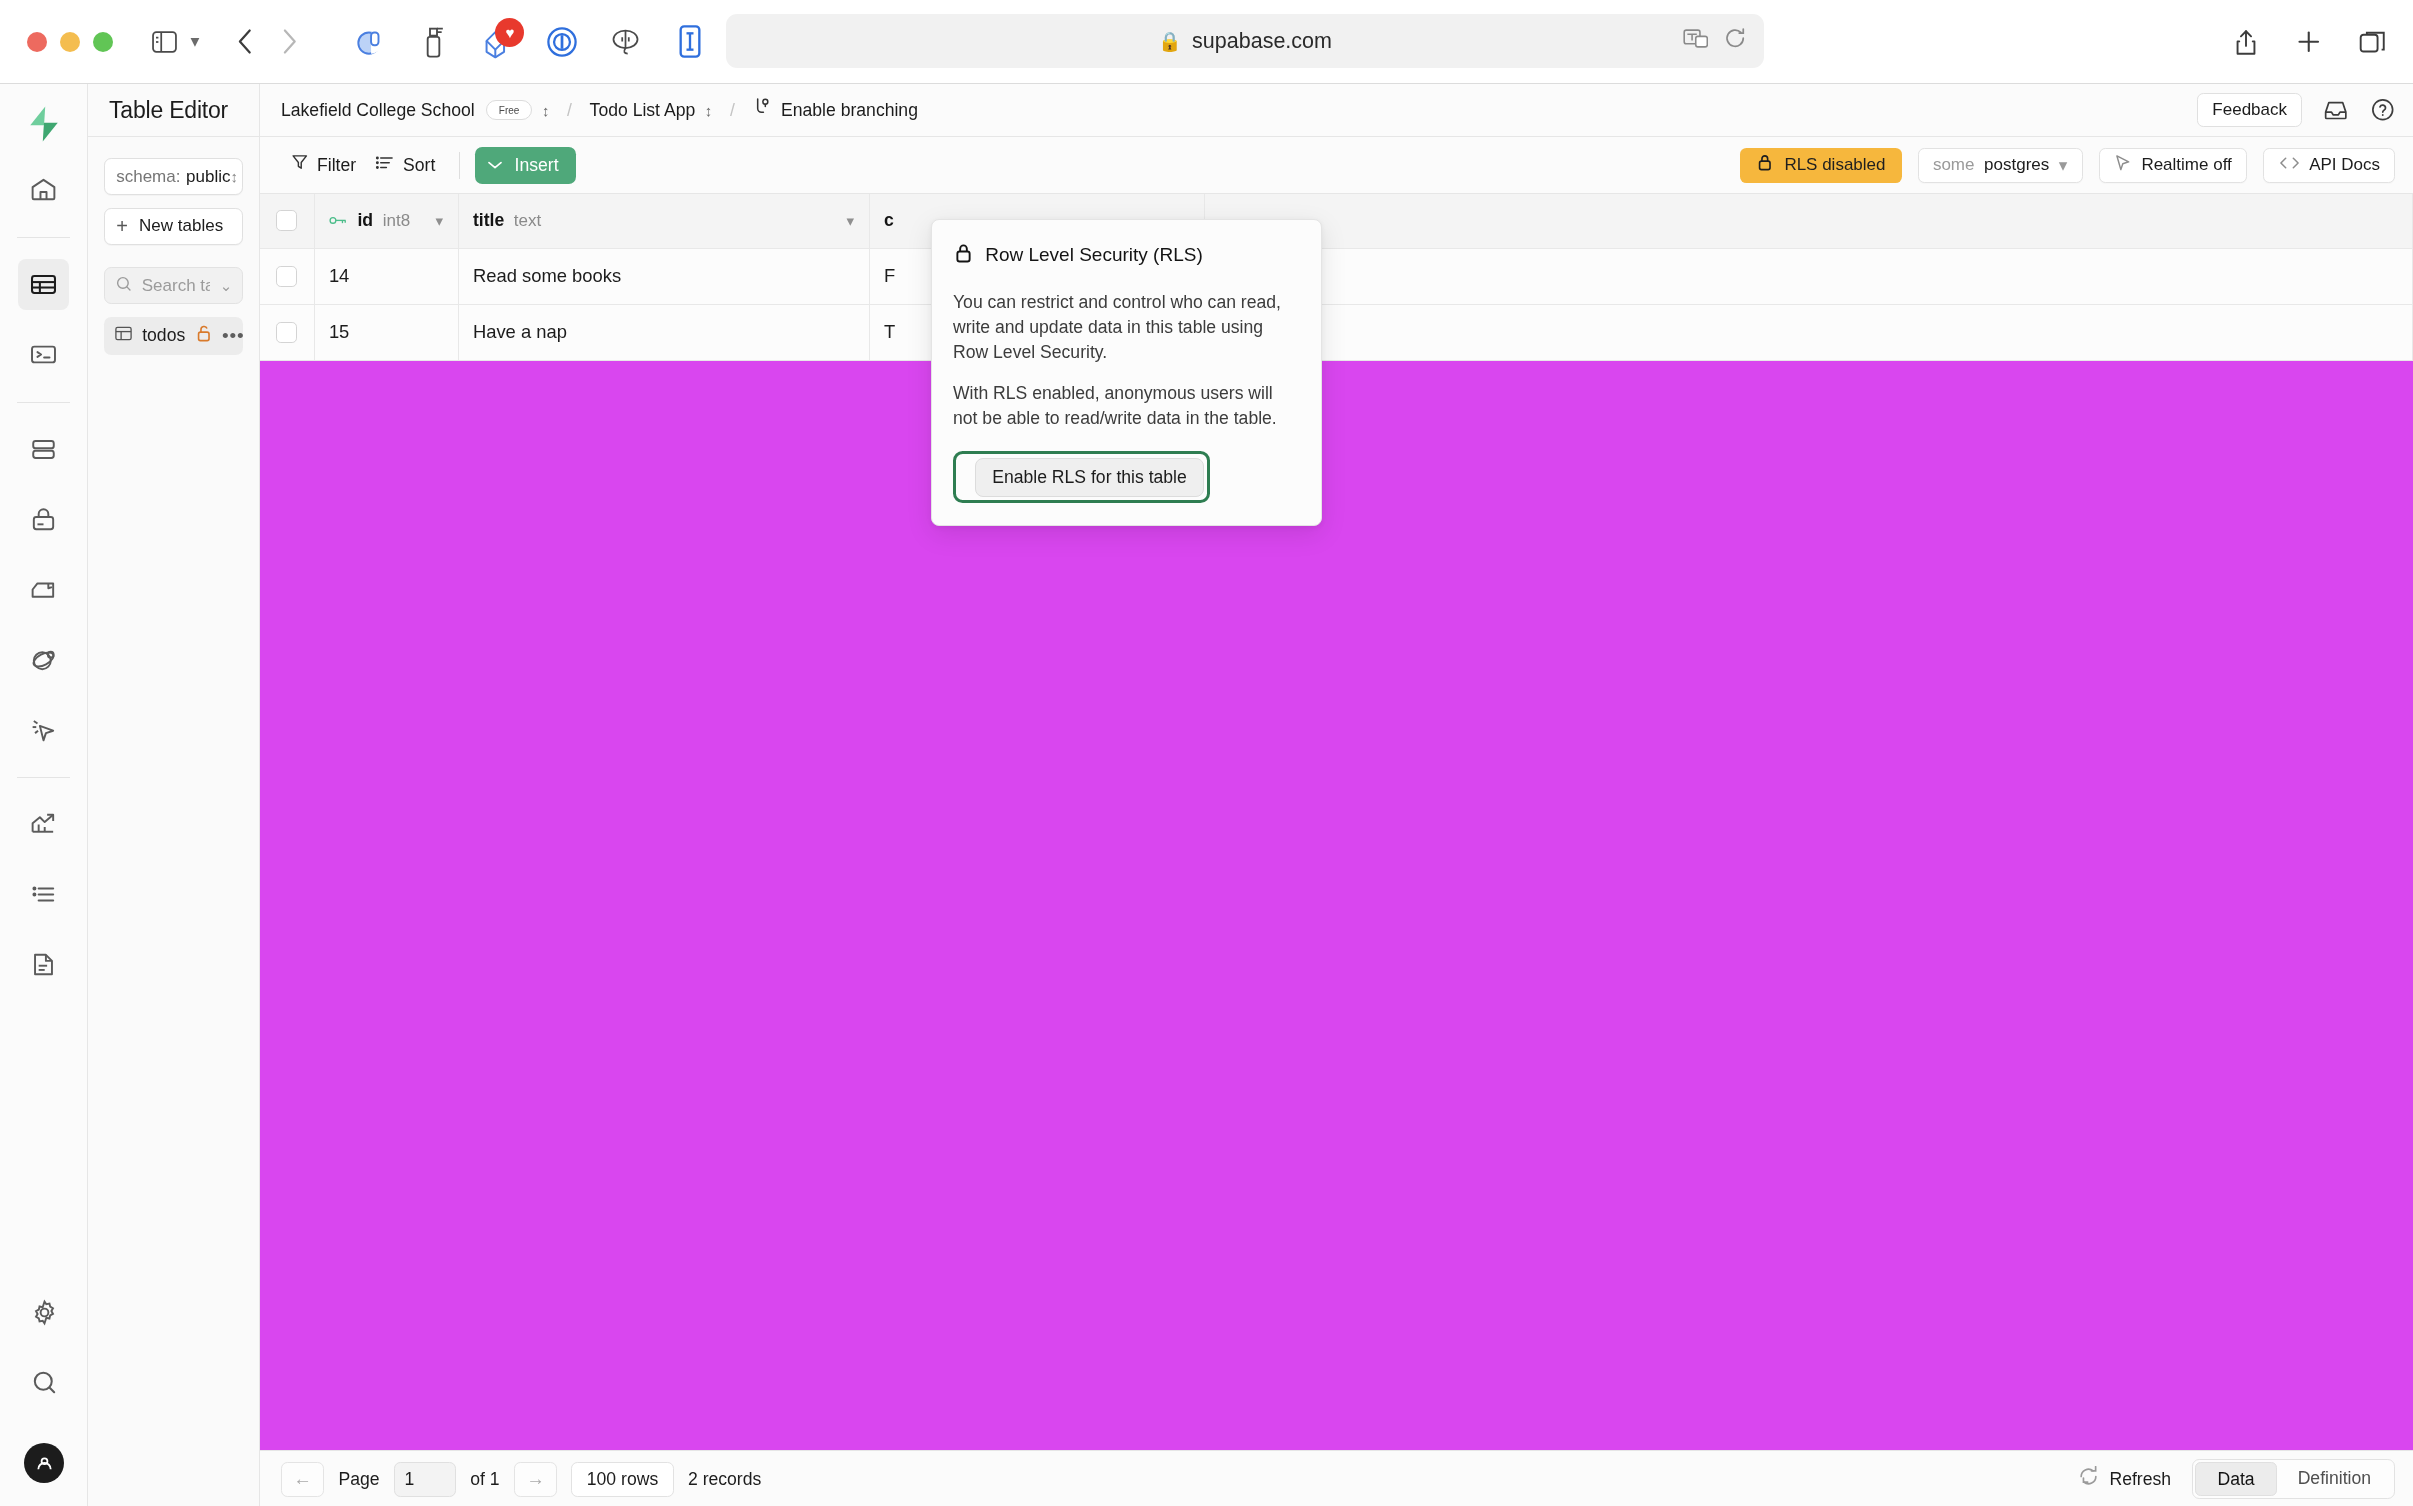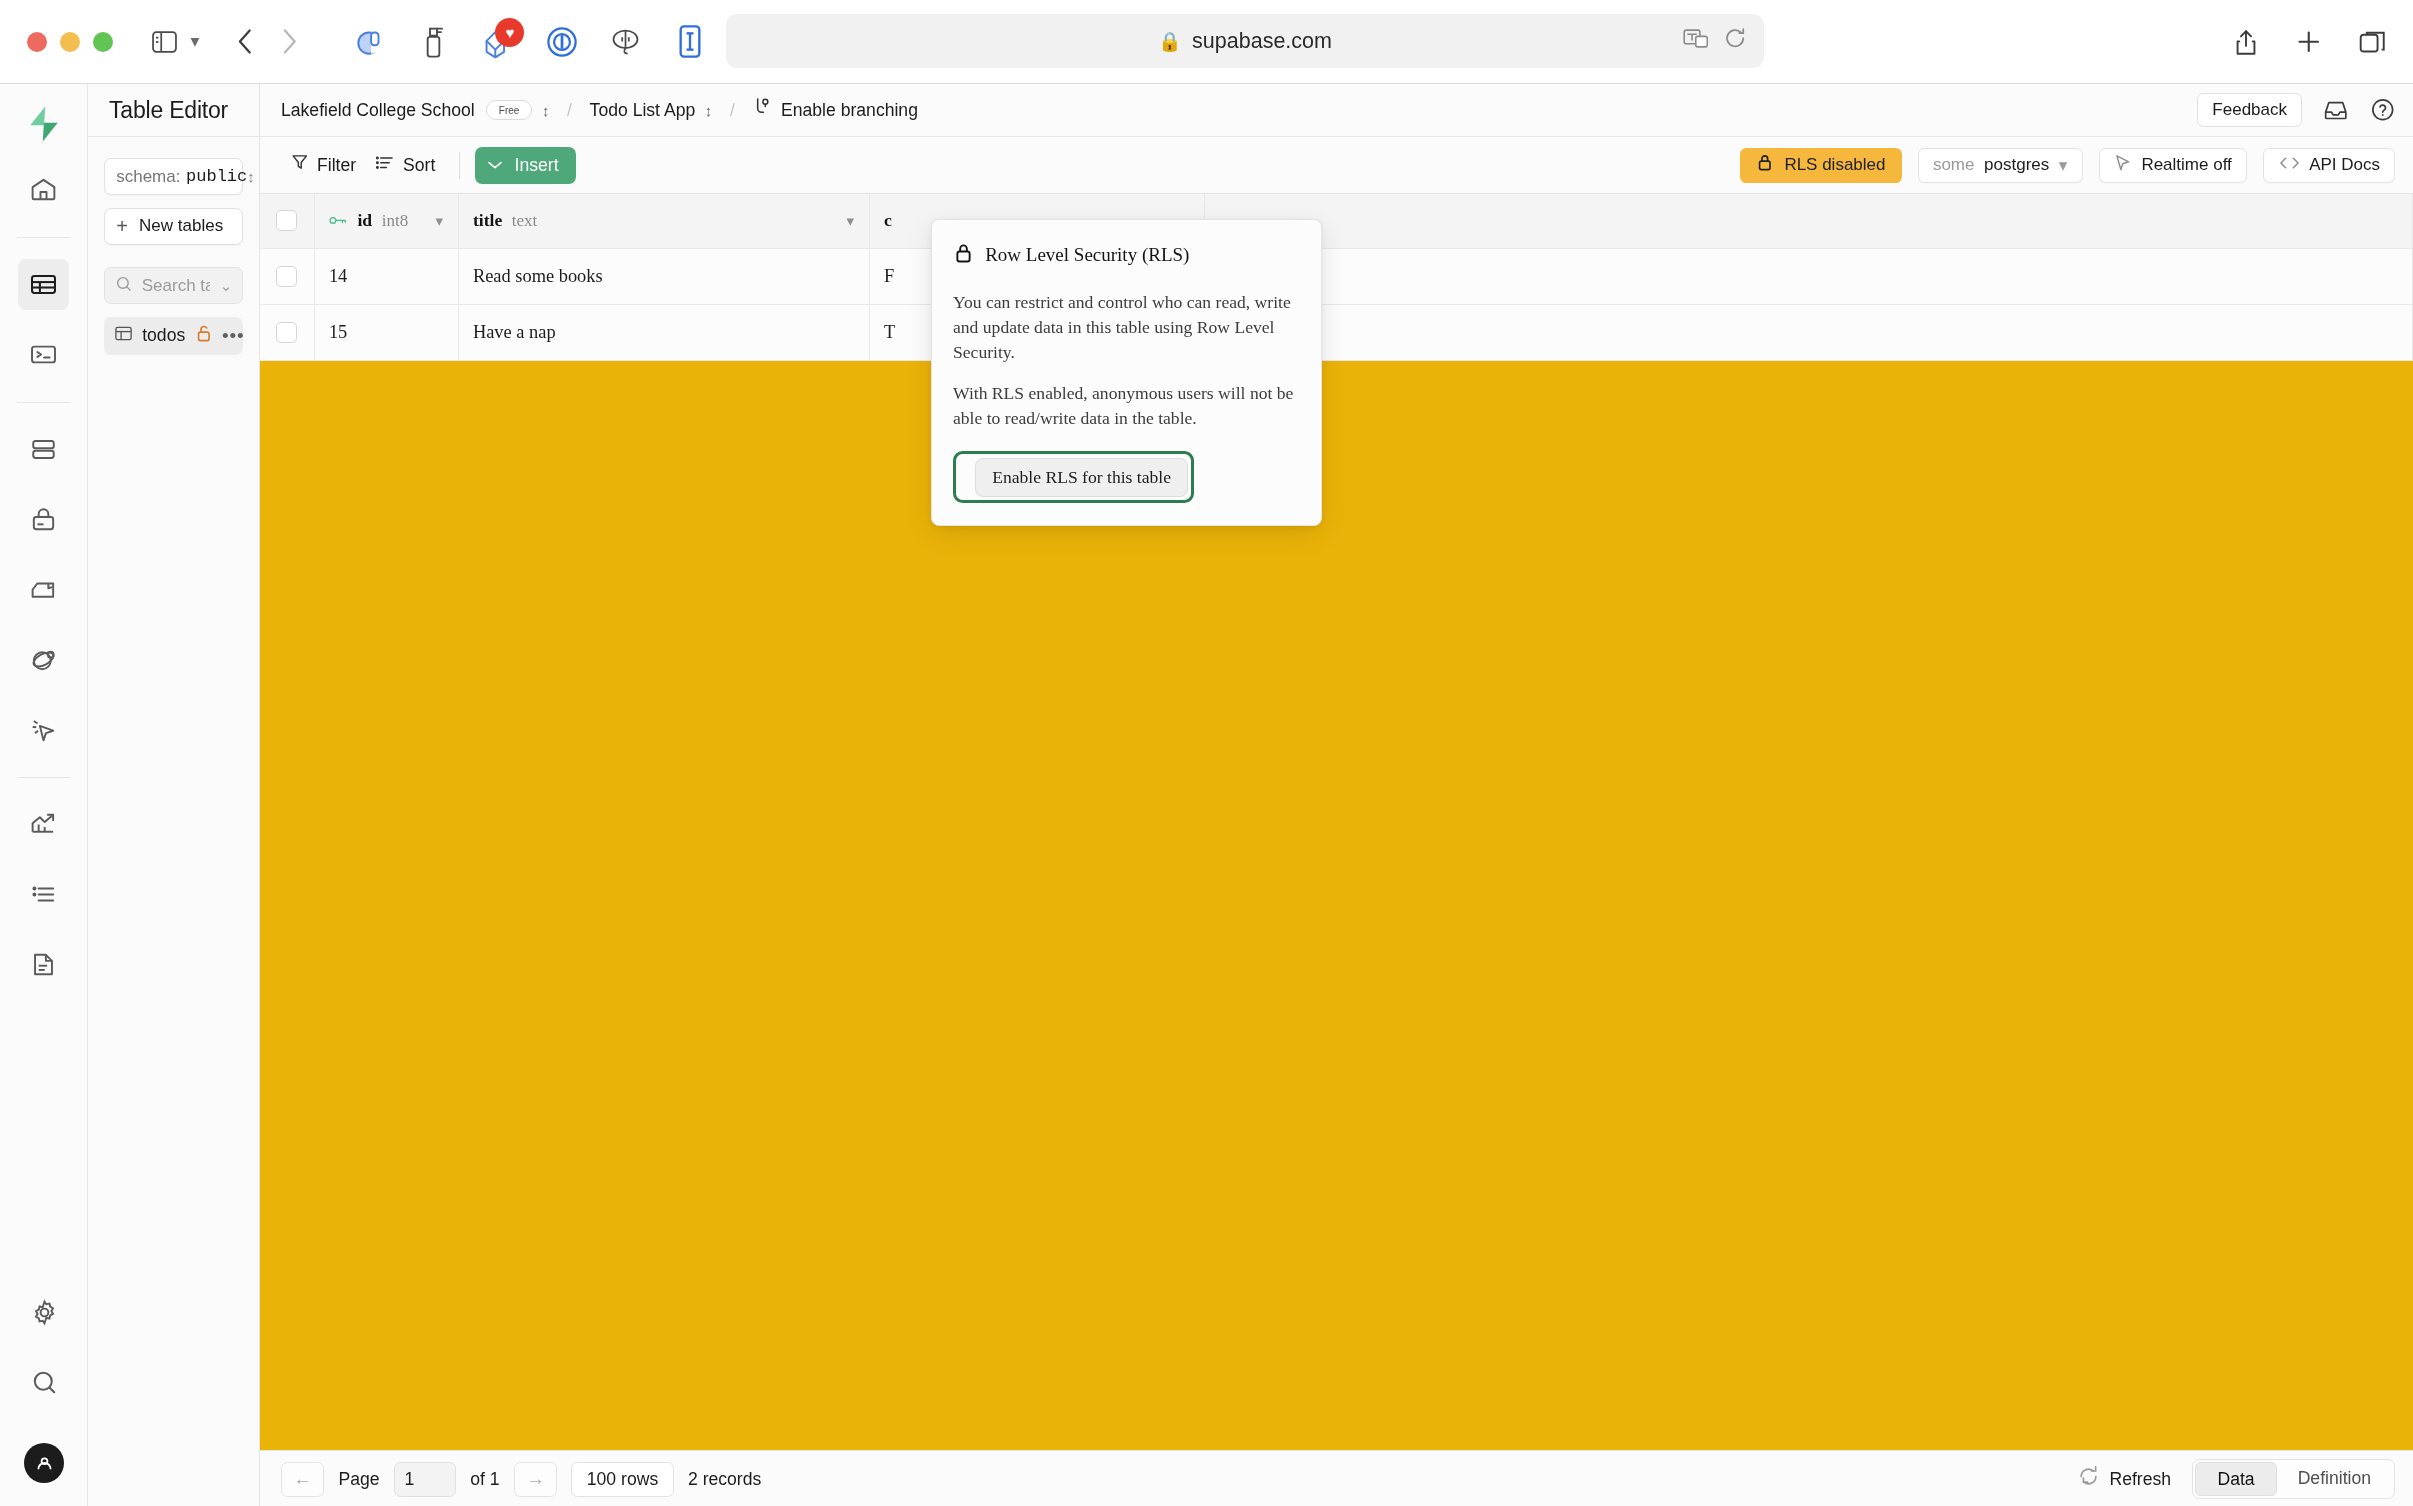--- a/index.html
+++ b/index.html
@@ -112,21 +112,21 @@
 
   .select-box {
     height: 37px; width: 100%;
     background: #ffffff;
     border: 0.8px solid #e0e0e0; border-radius: 7.2px;
     display: flex; align-items: center; padding: 0 11.2px;
     font-size: 17px; margin-bottom: 12.8px;
     box-shadow: 0 0.8px 0.8px rgba(0,0,0,0.03);
   }
   .select-box .muted { color: #767676; margin-right: 5.6px; }
-  .select-box .val { color: #1c1c1c; font-family: Liberation Mono, monospace; }
+  .select-box .val { color: #1c1c1c; }
   .select-box .tail { margin-left: auto; color: #8a8a8a; font-size: 15px; }
 
   .new-table-btn {
     height: 37px; width: 100%;
     background: #ffffff;
     border: 0.8px solid #e0e0e0; border-radius: 7.2px;
     display: flex; align-items: center; padding: 0 11.2px;
     font-size: 17px; color: #1c1c1c; gap: 11.2px;
     box-shadow: 0 0.8px 0.8px rgba(0,0,0,0.03);
     margin-bottom: 22.3px;
@@ -203,21 +203,21 @@
   }
   .pill {
     background: #fff; border: 0.8px solid #e2e2e2; border-radius: 6.4px;
     height: 35px; display: flex; align-items: center; gap: 9.6px;
     padding: 0 14.4px; font-size: 17px; color: #1c1c1c;
     box-shadow: 0 0.8px 0.8px rgba(0,0,0,0.02);
   }
   .pill .muted { color: #9a9a9a; }
 
   
-  .grid-wrap { flex: 1; position: relative; overflow: hidden; background: #eab308; font-family: Liberation Serif, serif; }
+  .grid-wrap { flex: 1; position: relative; overflow: hidden; background: #d946ef; }
   .grid { width: 100%; border-collapse: collapse; table-layout: fixed; }
   .grid th, .grid td {
     border-right: 0.8px solid #e8e8e8; border-bottom: 0.8px solid #e8e8e8;
     text-align: left; height: 56px; padding: 0 14.4px;
     font-weight: 400; font-size: 18.4px; color: #1c1c1c;
     white-space: nowrap; overflow: hidden;
   }
   .grid thead th { background: #f4f4f4; height: 54px; }
   .col-check { width: 54px; }
   .col-id { width: 144px; }

